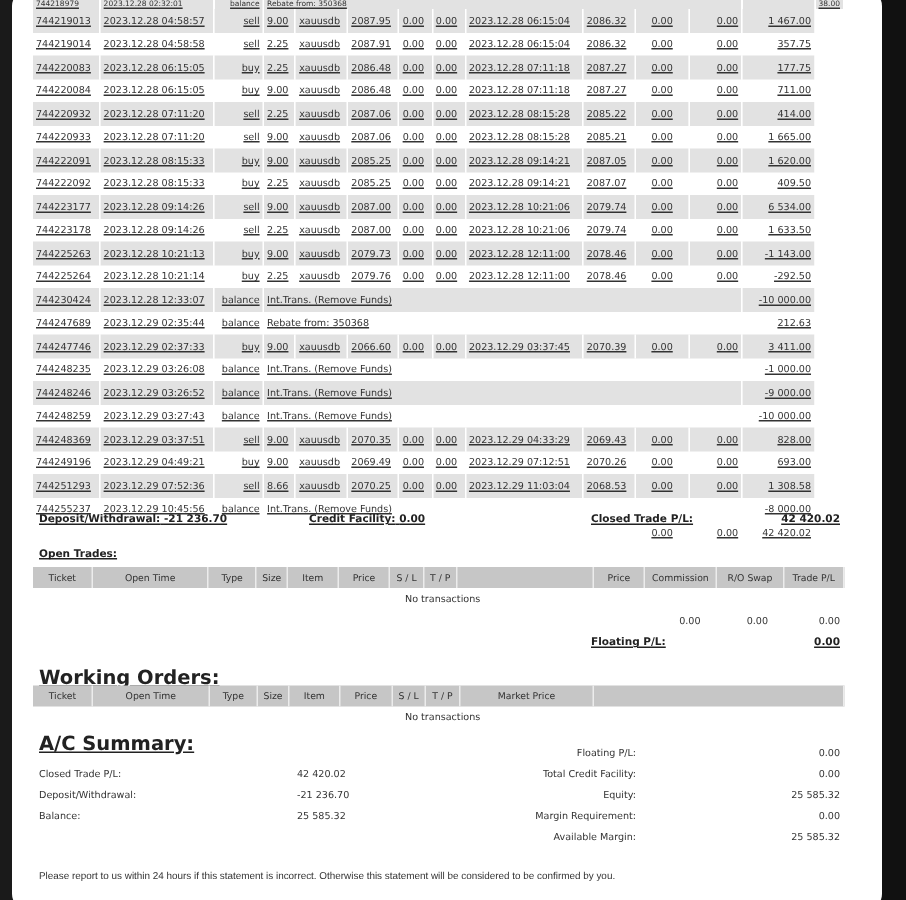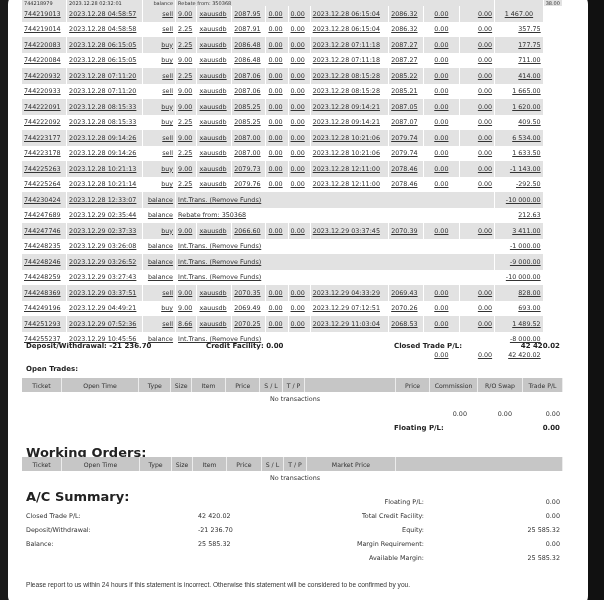--- a/index.html
+++ b/index.html
@@ -5,21 +5,21 @@
   html,body{margin:0;padding:0;}
   body{width:604px;height:600px;overflow:hidden;background:#1a1a1a;position:relative;font-family:"DejaVu Sans",sans-serif;}
   .page{position:absolute;left:8px;top:-6px;width:580px;height:612px;background:#fff;border-radius:10px;overflow:hidden;}
   .content{position:absolute;left:14px;top:0;width:556px;font-size:6.4px;color:#333;}
   table.deals{border-collapse:collapse;width:541px;position:absolute;left:0;top:0;text-decoration:underline;}
   table.deals td{height:15.5px;padding:0 2px;white-space:nowrap;border-right:1px solid #fff;}
   tr.shade td{background:#e2e2e2;}
   tr.partial td{height:6px;font-size:5px;overflow:hidden;}
   .r{text-align:right;}
   .c{text-align:center;}
-  .bold{font-weight:bold;color:#222;}
+  .bold{font-weight:bold;color:#222;text-decoration:underline;}
   .abs{position:absolute;white-space:nowrap;}
   .hdr{position:absolute;left:0;width:541px;height:14px;background:#c6c6c6;display:flex;font-size:6.2px;color:#333;}
   .hdr span{display:flex;align-items:center;justify-content:center;border-right:1px solid #ececec;height:100%;}
   .foot{font-family:"Liberation Sans",sans-serif;font-size:6.6px;color:#333;}
   .shadow{position:absolute;right:0;top:0;width:16px;height:600px;background:#111;}
 </style>
 </head>
 <body>
 
 <div class="page">
@@ -41,21 +41,21 @@
             <td class="r" style="width: 32px;">sell</td>
             <td style="width: 20px;">9.00</td>
             <td style="width: 34px;">xauusdb</td>
             <td style="width: 34px;">2087.95</td>
             <td style="width: 22px;">0.00</td>
             <td style="width: 22px;">0.00</td>
             <td style="width: 84px;">2023.12.28 06:15:04</td>
             <td style="width: 36px;">2086.32</td>
             <td class="c" style="width: 58px;">0.00</td>
             <td class="r" style="width: 58px;">0.00</td>
-            <td class="r" style="width: 58px; text-align: center;">1 467.00</td>
+            <td class="r" style="width: 58px;">1 467.00</td>
           </tr>
           <tr>
             <td>744219014</td>
             <td>2023.12.28 04:58:58</td>
             <td class="r">sell</td>
             <td>2.25</td>
             <td>xauusdb</td>
             <td>2087.91</td>
             <td>0.00</td>
             <td>0.00</td>
@@ -301,21 +301,21 @@
             <td class="r">sell</td>
             <td>8.66</td>
             <td>xauusdb</td>
             <td>2070.25</td>
             <td>0.00</td>
             <td>0.00</td>
             <td>2023.12.29 11:03:04</td>
             <td>2068.53</td>
             <td class="c">0.00</td>
             <td class="r">0.00</td>
-            <td class="r">1 489.52</td>
+            <td class="r">1 308.58</td>
           </tr>
           <tr>
             <td>744255237</td>
             <td>2023.12.29 10:45:56</td>
             <td class="r">balance</td>
             <td colspan="9">Int.Trans. (Remove Funds)</td>
             <td class="r">-8 000.00</td>
           </tr>
           <tr>
             <td colspan="10"></td>

